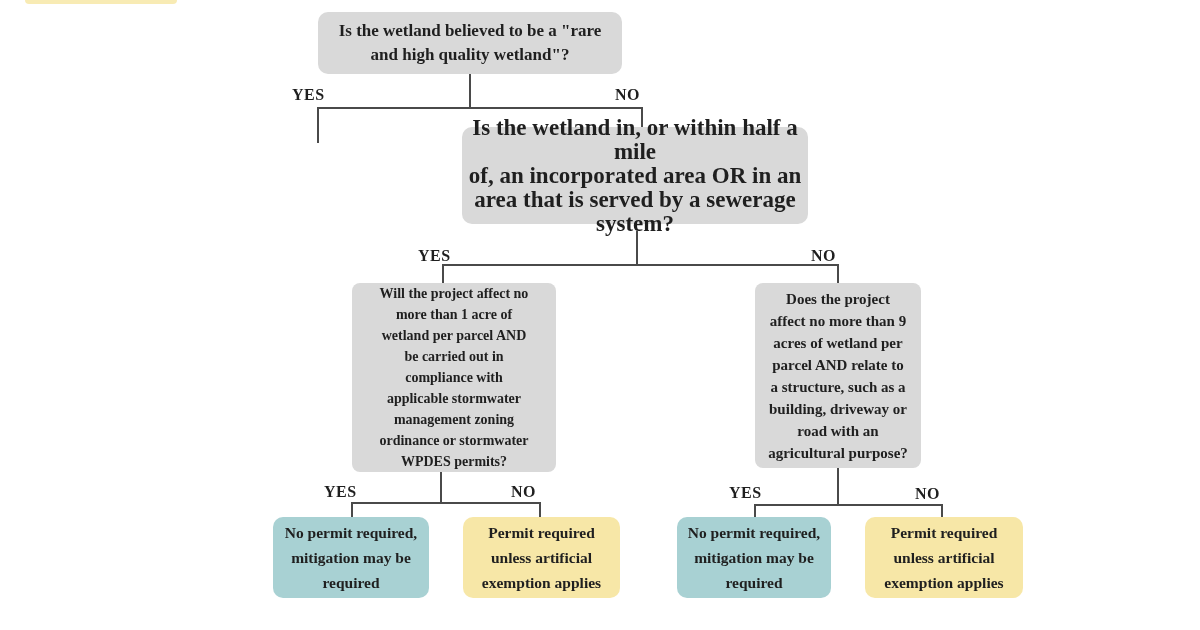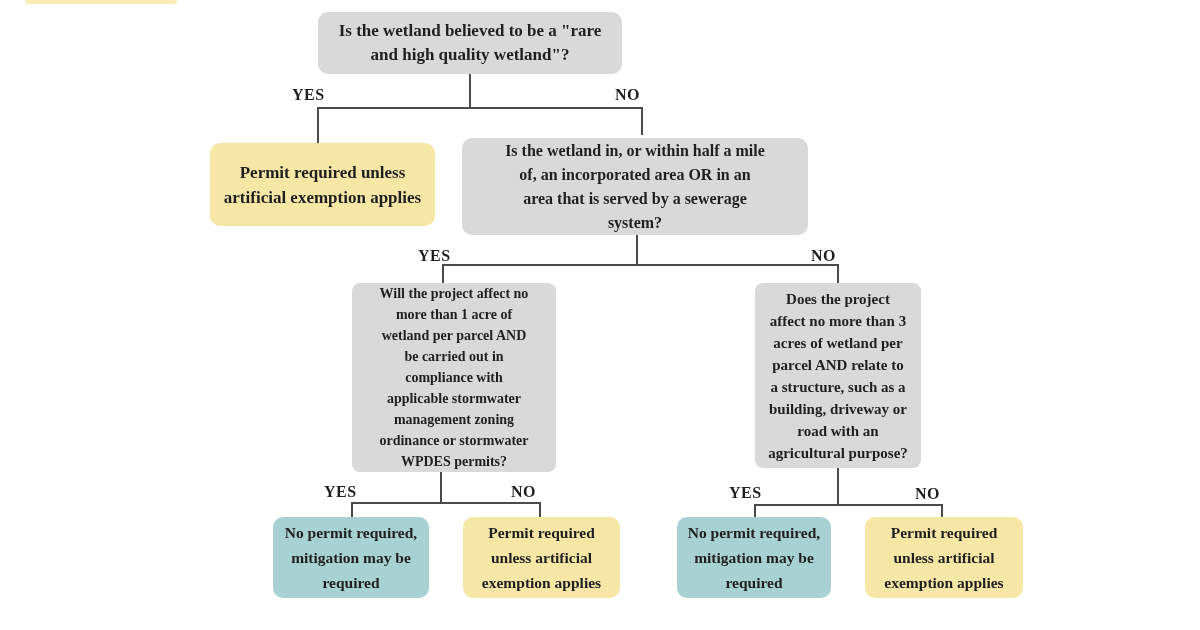--- a/index.html
+++ b/index.html
@@ -79,40 +79,38 @@
   <div class="line v" style="left:539px;top:502px;height:15px"></div>
 
   <div class="line v" style="left:837px;top:467px;height:38px"></div>
   <div class="line h" style="left:755px;top:504px;width:188px"></div>
   <div class="line v" style="left:754px;top:504px;height:14px"></div>
   <div class="line v" style="left:941px;top:504px;height:14px"></div>
 
   <div class="node gray" style="left:318px;top:12px;width:304px;height:62px;font-size:17px;line-height:24px">Is the wetland believed to be a "rare
 and high quality wetland"?</div>
 
-  <div class="node yellow" style="left:210px;top:143px;width:225px;height:83px;font-size:17px;line-height:25px">Permit required unless
-artificial exemption applies</div>
 
-  <div class="node gray" style="left:462px;top:138px;width:346px;height:97px;font-size:16px;line-height:24px">Is the wetland in, or within half a mile
+  <div class="node gray" style="left:462px;top:127px;width:346px;height:97px;font-size:23px;line-height:24px">Is the wetland in, or within half a mile
 of, an incorporated area OR in an
 area that is served by a sewerage
 system?</div>
 
   <div class="node gray" style="left:352px;top:283px;width:204px;height:189px;font-size:14px;line-height:21px;border-radius:8px">Will the project affect no
 more than 1 acre of
 wetland per parcel AND
 be carried out in
 compliance with
 applicable stormwater
 management zoning
 ordinance or stormwater
 WPDES permits?</div>
 
   <div class="node gray" style="left:755px;top:283px;width:166px;height:185px;font-size:15px;line-height:22px;border-radius:8px">Does the project
-affect no more than 3
+affect no more than 9
 acres of wetland per
 parcel AND relate to
 a structure, such as a
 building, driveway or
 road with an
 agricultural purpose?</div>
 
   <div class="node teal" style="left:273px;top:517px;width:156px;height:81px;font-size:15.5px;line-height:25px">No permit required,
 mitigation may be
 required</div>

